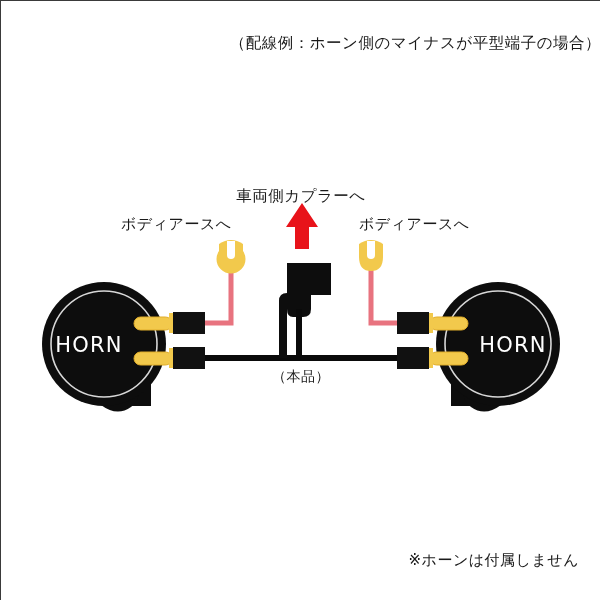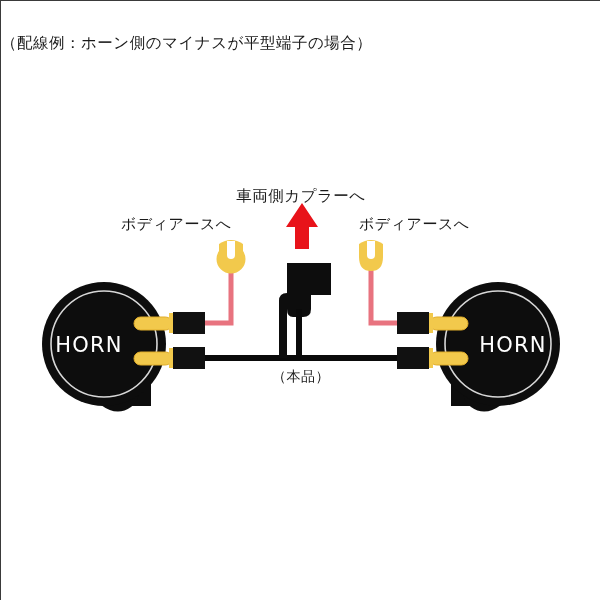--- a/index.html
+++ b/index.html
@@ -21,21 +21,21 @@
   .txt {
     position: absolute;
     color: #1a1a1a;
     white-space: pre;
     line-height: 1.32;
     letter-spacing: 0.5px;
   }
   #title-text {
     left: 0; top: 32px;
     width: 600px;
-    text-align: left;
+    text-align: right;
     font-size: 15.5px;
   }
   #center-note {
     left: 0; top: 144px;
     width: 600px;
     text-align: center;
     font-size: 15.5px;
   }
   #center-note .l2 { display: block; }
   #label-left-ground {
@@ -72,20 +72,21 @@
   <div class="txt" id="center-note">
     <span class="l2">車両側カプラーへ</span>
   </div>
 
   <div class="txt" id="label-left-ground">ボディアースへ</div>
 
   <div class="txt" id="label-right-ground">ボディアースへ</div>
 
   <div class="txt" id="label-product">（本品）</div>
 
+  <div class="txt" id="disclaimer">※ホーンは付属しません</div>
 
   <svg id="art" width="600" height="600" viewBox="0 0 600 600">
 
     <g>
       <path d="M 103 405 L 150 405 L 150 345 L 103 345 Z" fill="#0d0d0d"></path>
       <path d="M 128 372 q 18 22 2 34 q -14 10 -30 -2 Z" fill="#0d0d0d"></path>
       <circle cx="103" cy="343" r="62" fill="#0d0d0d"></circle>
       <circle cx="103" cy="343" r="53" fill="none" stroke="#d8d8d8" stroke-width="1.6"></circle>
       <text x="88" y="351" fill="#ffffff" font-size="21" font-family="DejaVu Sans, Liberation Sans, sans-serif" letter-spacing="1.2" text-anchor="middle">HORN</text>
     </g>

